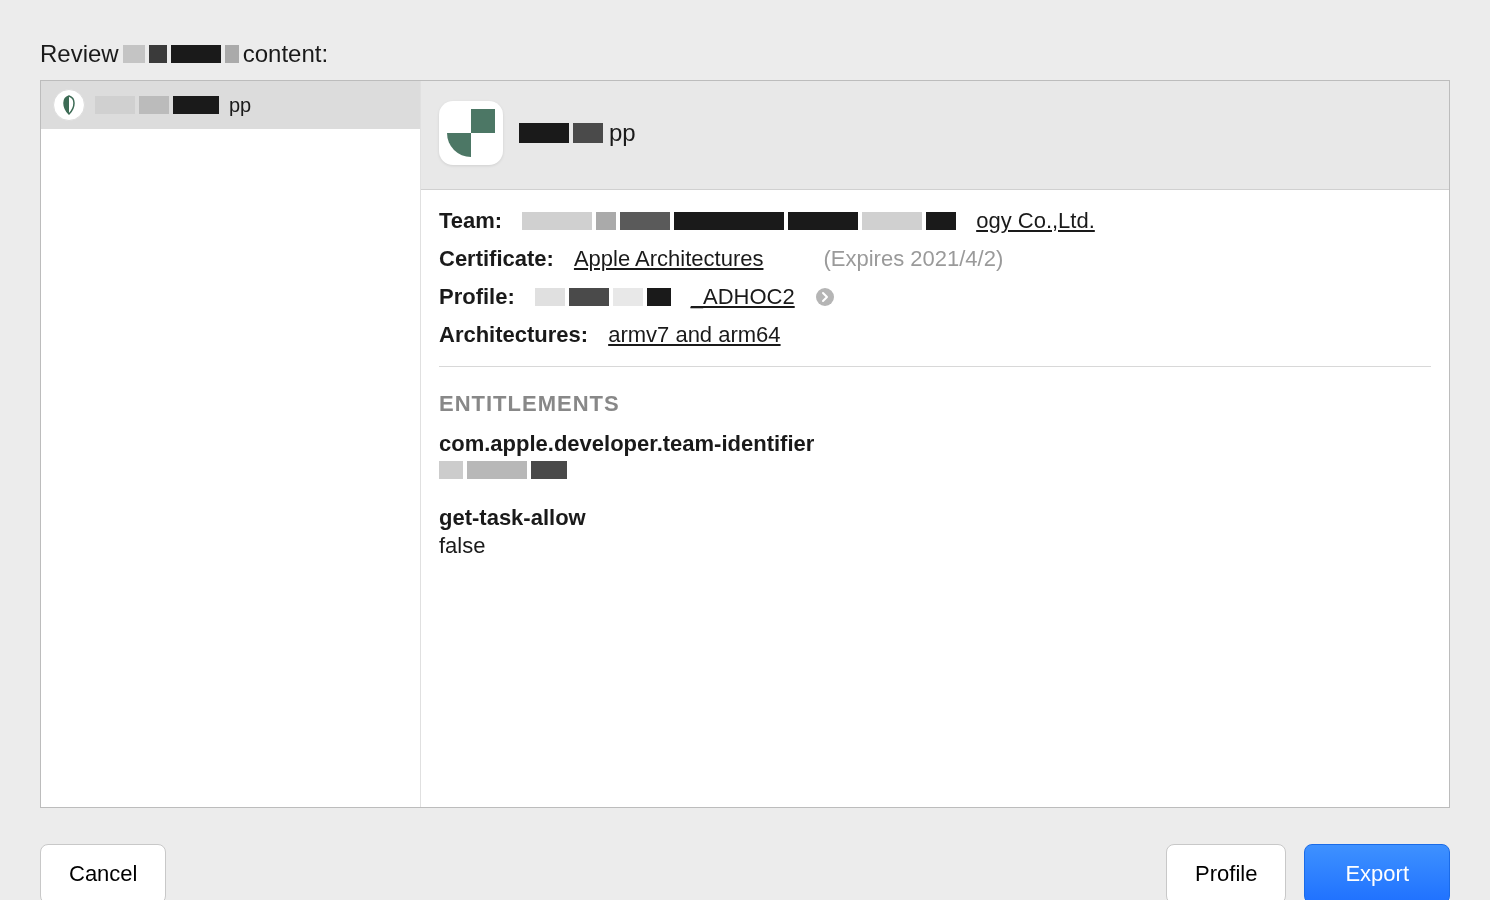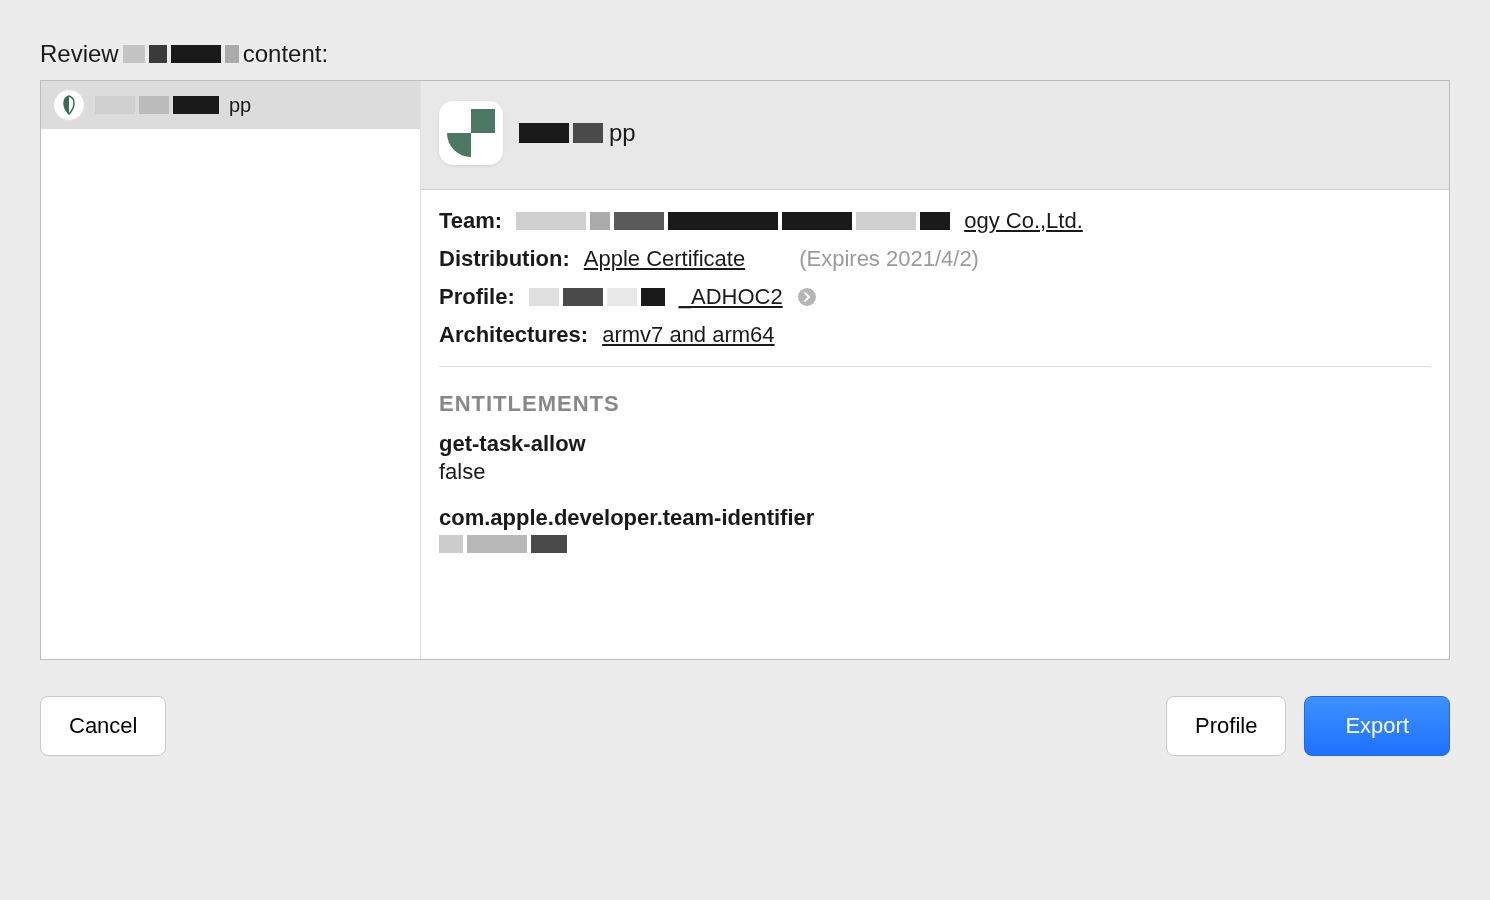--- a/index.html
+++ b/index.html
@@ -20,21 +20,21 @@
       font-weight: 400;
       margin-bottom: 12px;
       display: flex;
       align-items: center;
       gap: 4px;
     }
     .main-panel {
       background: #fff;
       border: 1px solid #bcbcbc;
       display: flex;
-      height: 580px;
+      height: 728px;
     }
     .sidebar {
       width: 380px;
       border-right: 1px solid #e0e0e0;
       background: #fff;
     }
     .sidebar-item {
       display: flex;
       align-items: center;
       padding: 8px 12px;
@@ -115,21 +115,21 @@
       font-weight: 600;
       letter-spacing: 1px;
       margin-bottom: 14px;
     }
     .info-row {
       font-size: 22px;
       margin-bottom: 12px;
       display: flex;
       align-items: center;
       flex-wrap: wrap;
-      gap: 14px;
+      gap: 20px;
     }
     .info-label {
       font-weight: 700;
     }
     .info-value {
       font-weight: 400;
       text-decoration: underline;
     }
     .info-expires {
       color: #9a9a9a;
@@ -251,22 +251,22 @@
           <span class="rbox" style="width:50px;background:#5a5a5a"></span>
           <span class="rbox" style="width:110px;background:#1a1a1a"></span>
           <span class="rbox" style="width:70px;background:#1a1a1a"></span>
           <span class="rbox" style="width:60px;background:#d0d0d0"></span>
           <span class="rbox" style="width:30px;background:#1a1a1a"></span>
         </span>
         <span class="info-value">ogy Co.,Ltd.</span>
       </div>
 
       <div class="info-row">
-        <span class="info-label">Distribution:</span>
-        <span class="info-value">Apple Certificate</span>
+        <span class="info-label">Certificate:</span>
+        <span class="info-value">Apple Architectures</span>
         <span class="info-expires">(Expires 2021/4/2)</span>
       </div>
 
       <div class="info-row">
         <span class="info-label">Profile:</span>
         <span class="redact-block">
           <span class="rbox" style="width:30px;background:#e0e0e0"></span>
           <span class="rbox" style="width:40px;background:#4a4a4a"></span>
           <span class="rbox" style="width:30px;background:#e8e8e8"></span>
           <span class="rbox" style="width:24px;background:#1a1a1a"></span>
@@ -284,34 +284,34 @@
         <span class="info-label">Architectures:</span>
         <span class="info-value">armv7 and arm64</span>
       </div>
 
       <hr class="divider">
 
       <div class="section-title">ENTITLEMENTS</div>
 
 
       <div class="entitlement-block">
-        <div class="entitlement-key">get-task-allow</div>
-        <div class="entitlement-value">false</div>
-      </div>
-
-      <div class="entitlement-block">
         <div class="entitlement-key">com.apple.developer.team-identifier</div>
         <div class="entitlement-value">
           <span class="redact-block">
             <span class="rbox" style="width:24px;background:#ccc"></span>
             <span class="rbox" style="width:60px;background:#b8b8b8"></span>
             <span class="rbox" style="width:36px;background:#4a4a4a"></span>
           </span>
         </div>
       </div>
+
+      <div class="entitlement-block">
+        <div class="entitlement-key">get-task-allow</div>
+        <div class="entitlement-value">false</div>
+      </div>
     </div>
   </div>
 </div>
 
 <div class="button-row">
   <button class="mac-btn">Cancel</button>
   <div class="button-group-right">
     <button class="mac-btn">Profile</button>
     <button class="mac-btn primary">Export</button>
   </div>

